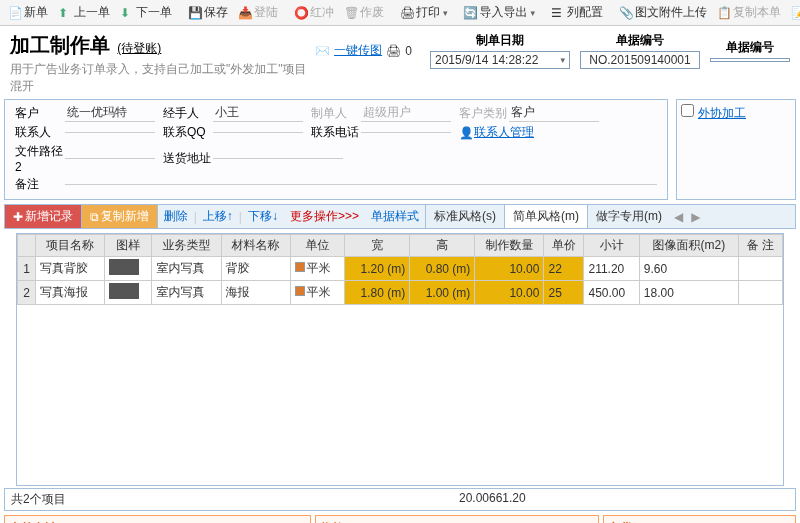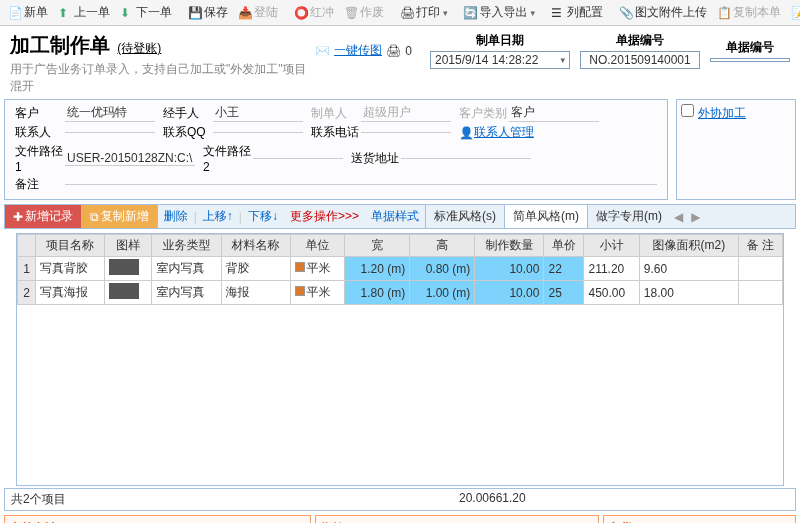--- a/index.html
+++ b/index.html
@@ -35,21 +35,21 @@
     .gt-btn.orange { background: #f0ad4e; color: #fff; }
     .gt-link { color: #0066cc; padding: 3px 6px; cursor: pointer; }
     .tab { padding: 3px 8px; border-left: 1px solid #a5c0de; cursor: pointer; }
     .tab.active { background: #fff; }
     .grid { margin: 0 16px; border: 1px solid #a5c0de; }
     table.data { width: 100%; border-collapse: collapse; font-size: 12px; }
     table.data th { background: #e8e8e8; border: 1px solid #ccc; padding: 2px 4px; font-weight: normal; }
     table.data td { border: 1px solid #ccc; padding: 2px 4px; }
     .img-cell { width: 30px; height: 16px; background: #555; display: inline-block; }
     .csel { display: inline-block; width: 10px; height: 10px; background: #d97a2e; border: 1px solid #999; margin-right: 2px; }
-    .ycell { background: #7dd3fc; }
+    .ycell { background: #eab308; }
     .grid-body { height: 180px; background: #fff; overflow: auto; }
     .footer-sum { display: flex; border: 1px solid #a5c0de; margin: 2px 4px 0 4px; padding: 2px 6px; background: #fff; }
     .panels { display: flex; gap: 4px; margin: 4px; }
     .panel { border: 1px solid #ffa060; flex: 1; padding: 4px; background: #fff8f2; font-size: 12px; }
     .panel-title { color: #e05a00; font-weight: bold; margin-bottom: 4px; }
     .red-text { color: #c00; }
     .nav-arrow { padding: 2px 4px; color: #999; cursor: pointer; }
     .one-key { display: flex; align-items: center; gap: 4px; margin-right: 8px; }
   </style>
 </head>
@@ -183,24 +183,20 @@
     <div class="fcell">
           <span class="flabel">联系电话</span>
           <span class="fval"></span>
         </div>
     <div class="fcell">
           <span>👤</span>
           <span class="link">联系人管理</span>
         </div>
   </div>
   <div class="form-row">
-    <div class="fcell">
-          <span class="flabel">文件路径1</span>
-          <span class="fval wide">USER-20150128ZN:C:\</span>
-        </div>
     <div class="fcell">
           <span class="flabel">文件路径2</span>
           <span class="fval"></span>
         </div>
     <div class="fcell">
           <span class="flabel">送货地址</span>
           <span class="fval wide"></span>
         </div>
   </div>
   <div class="form-row">

